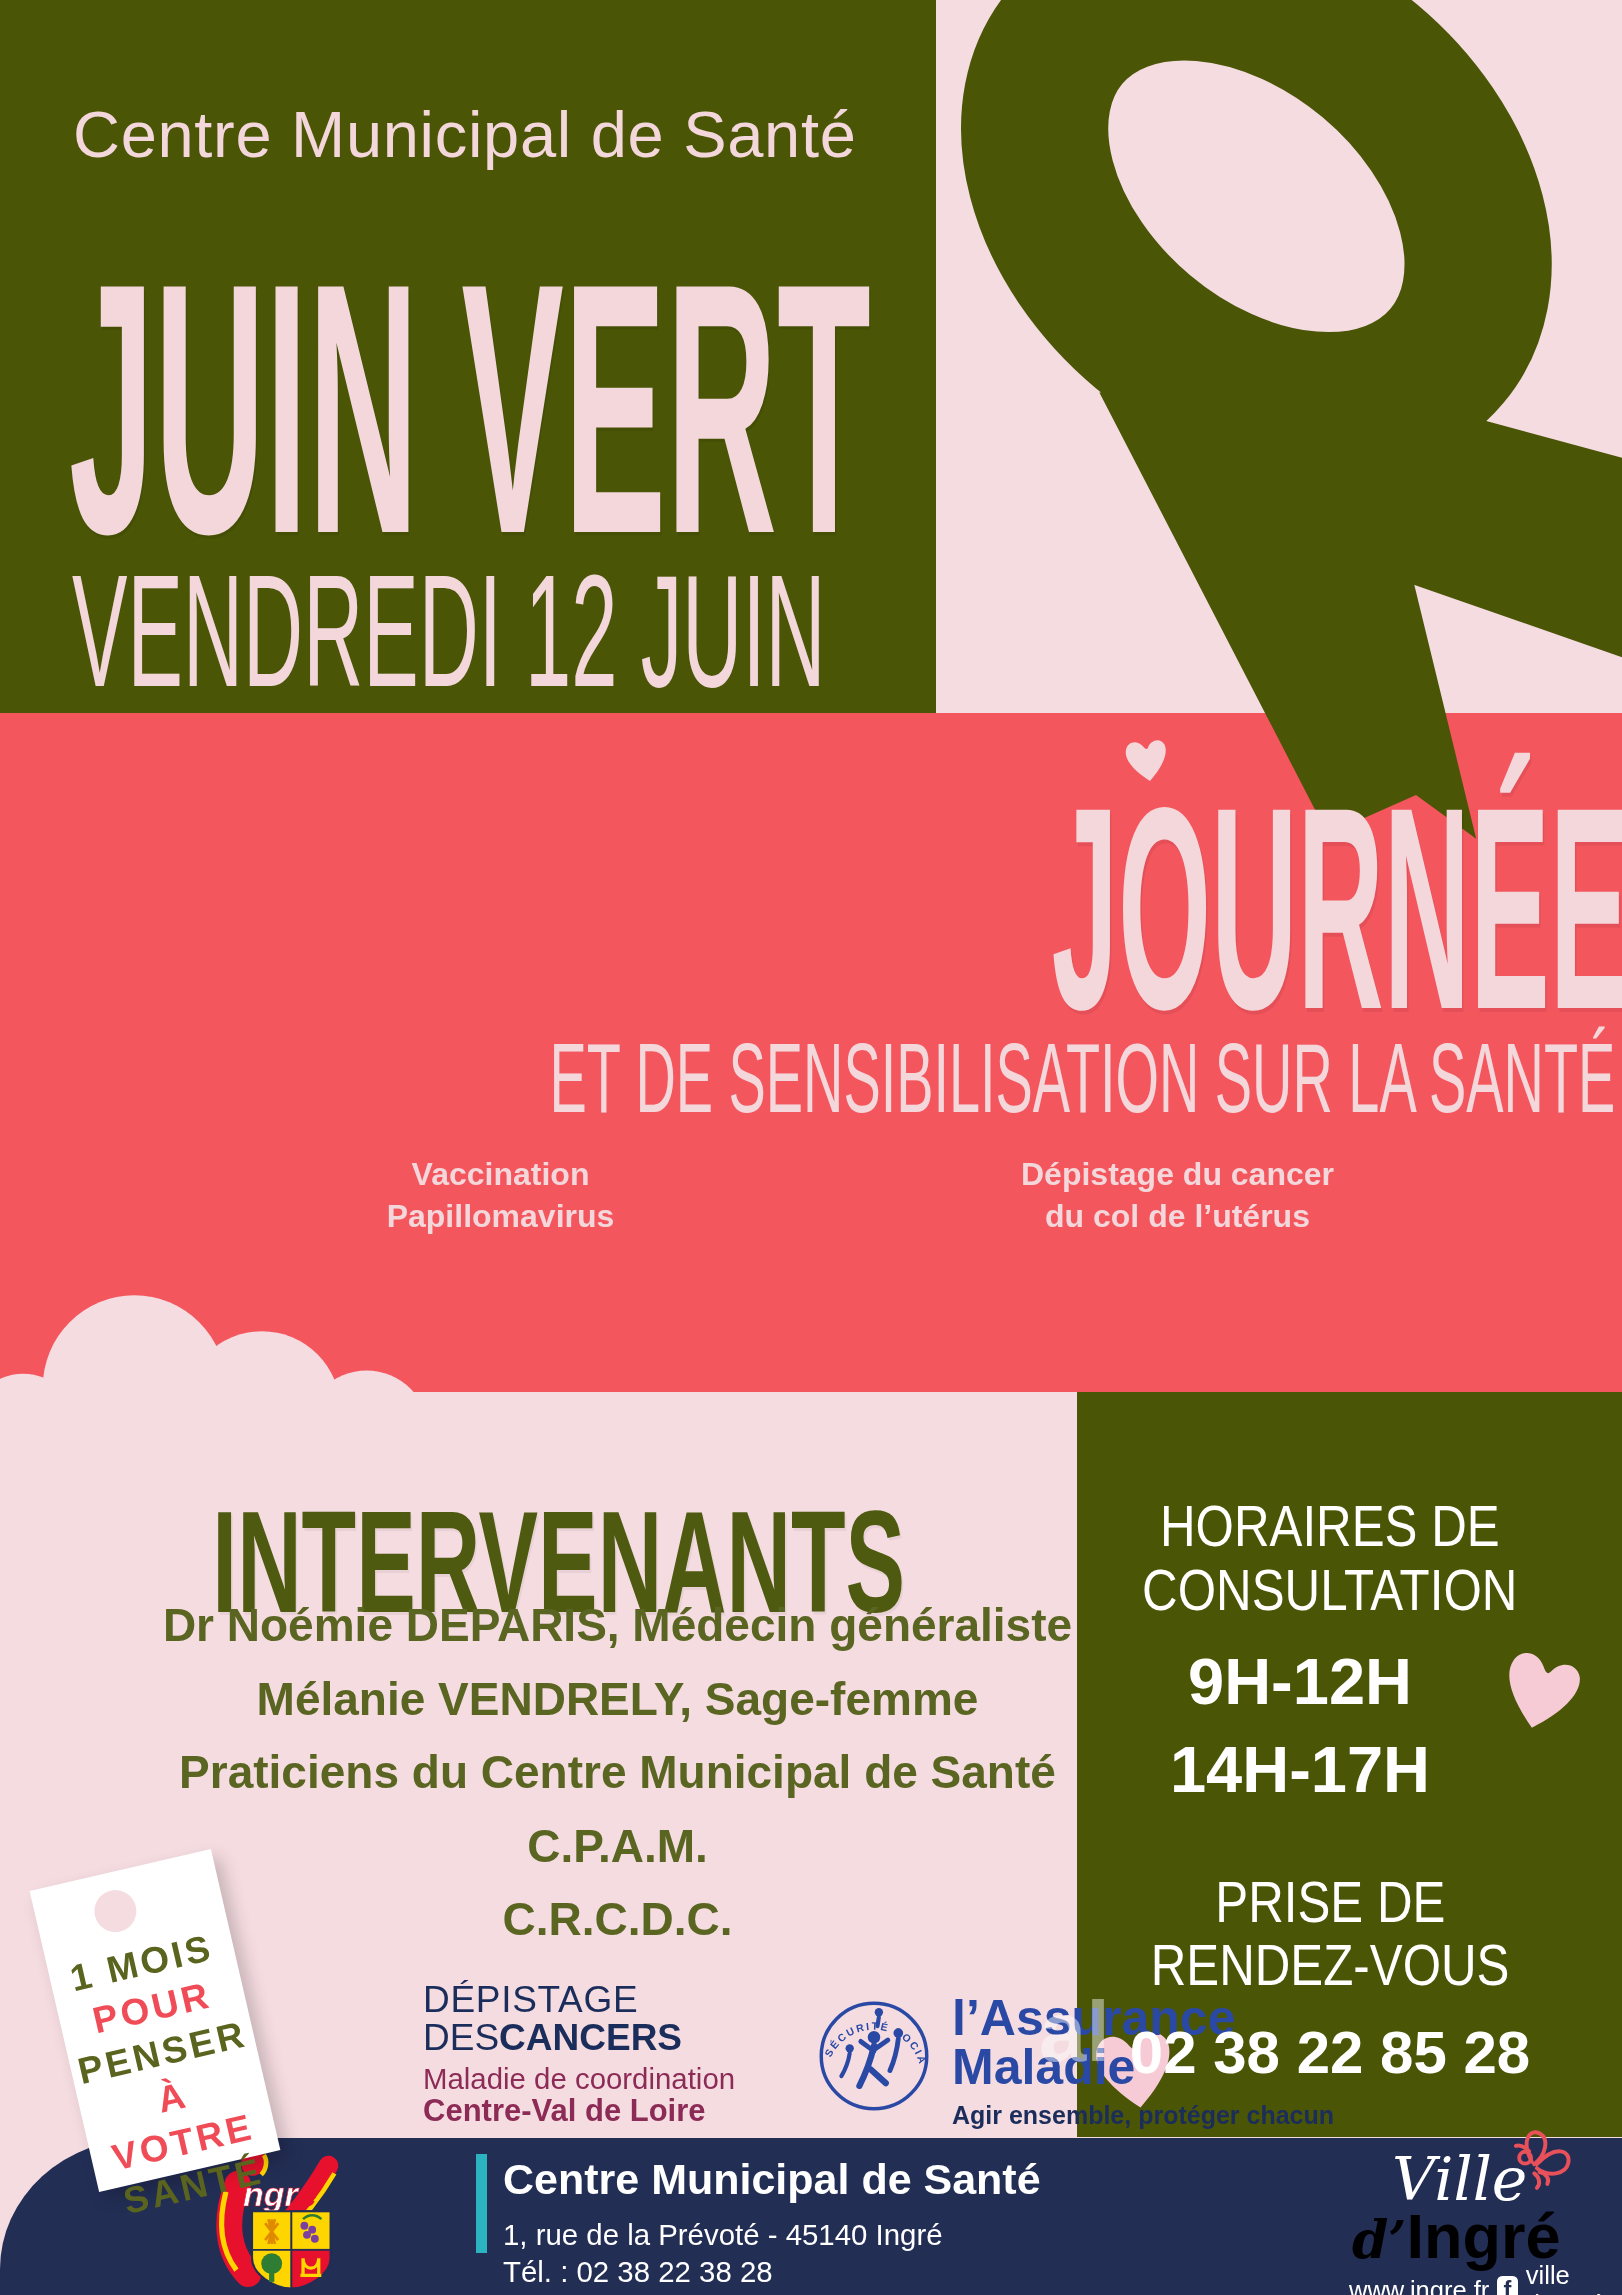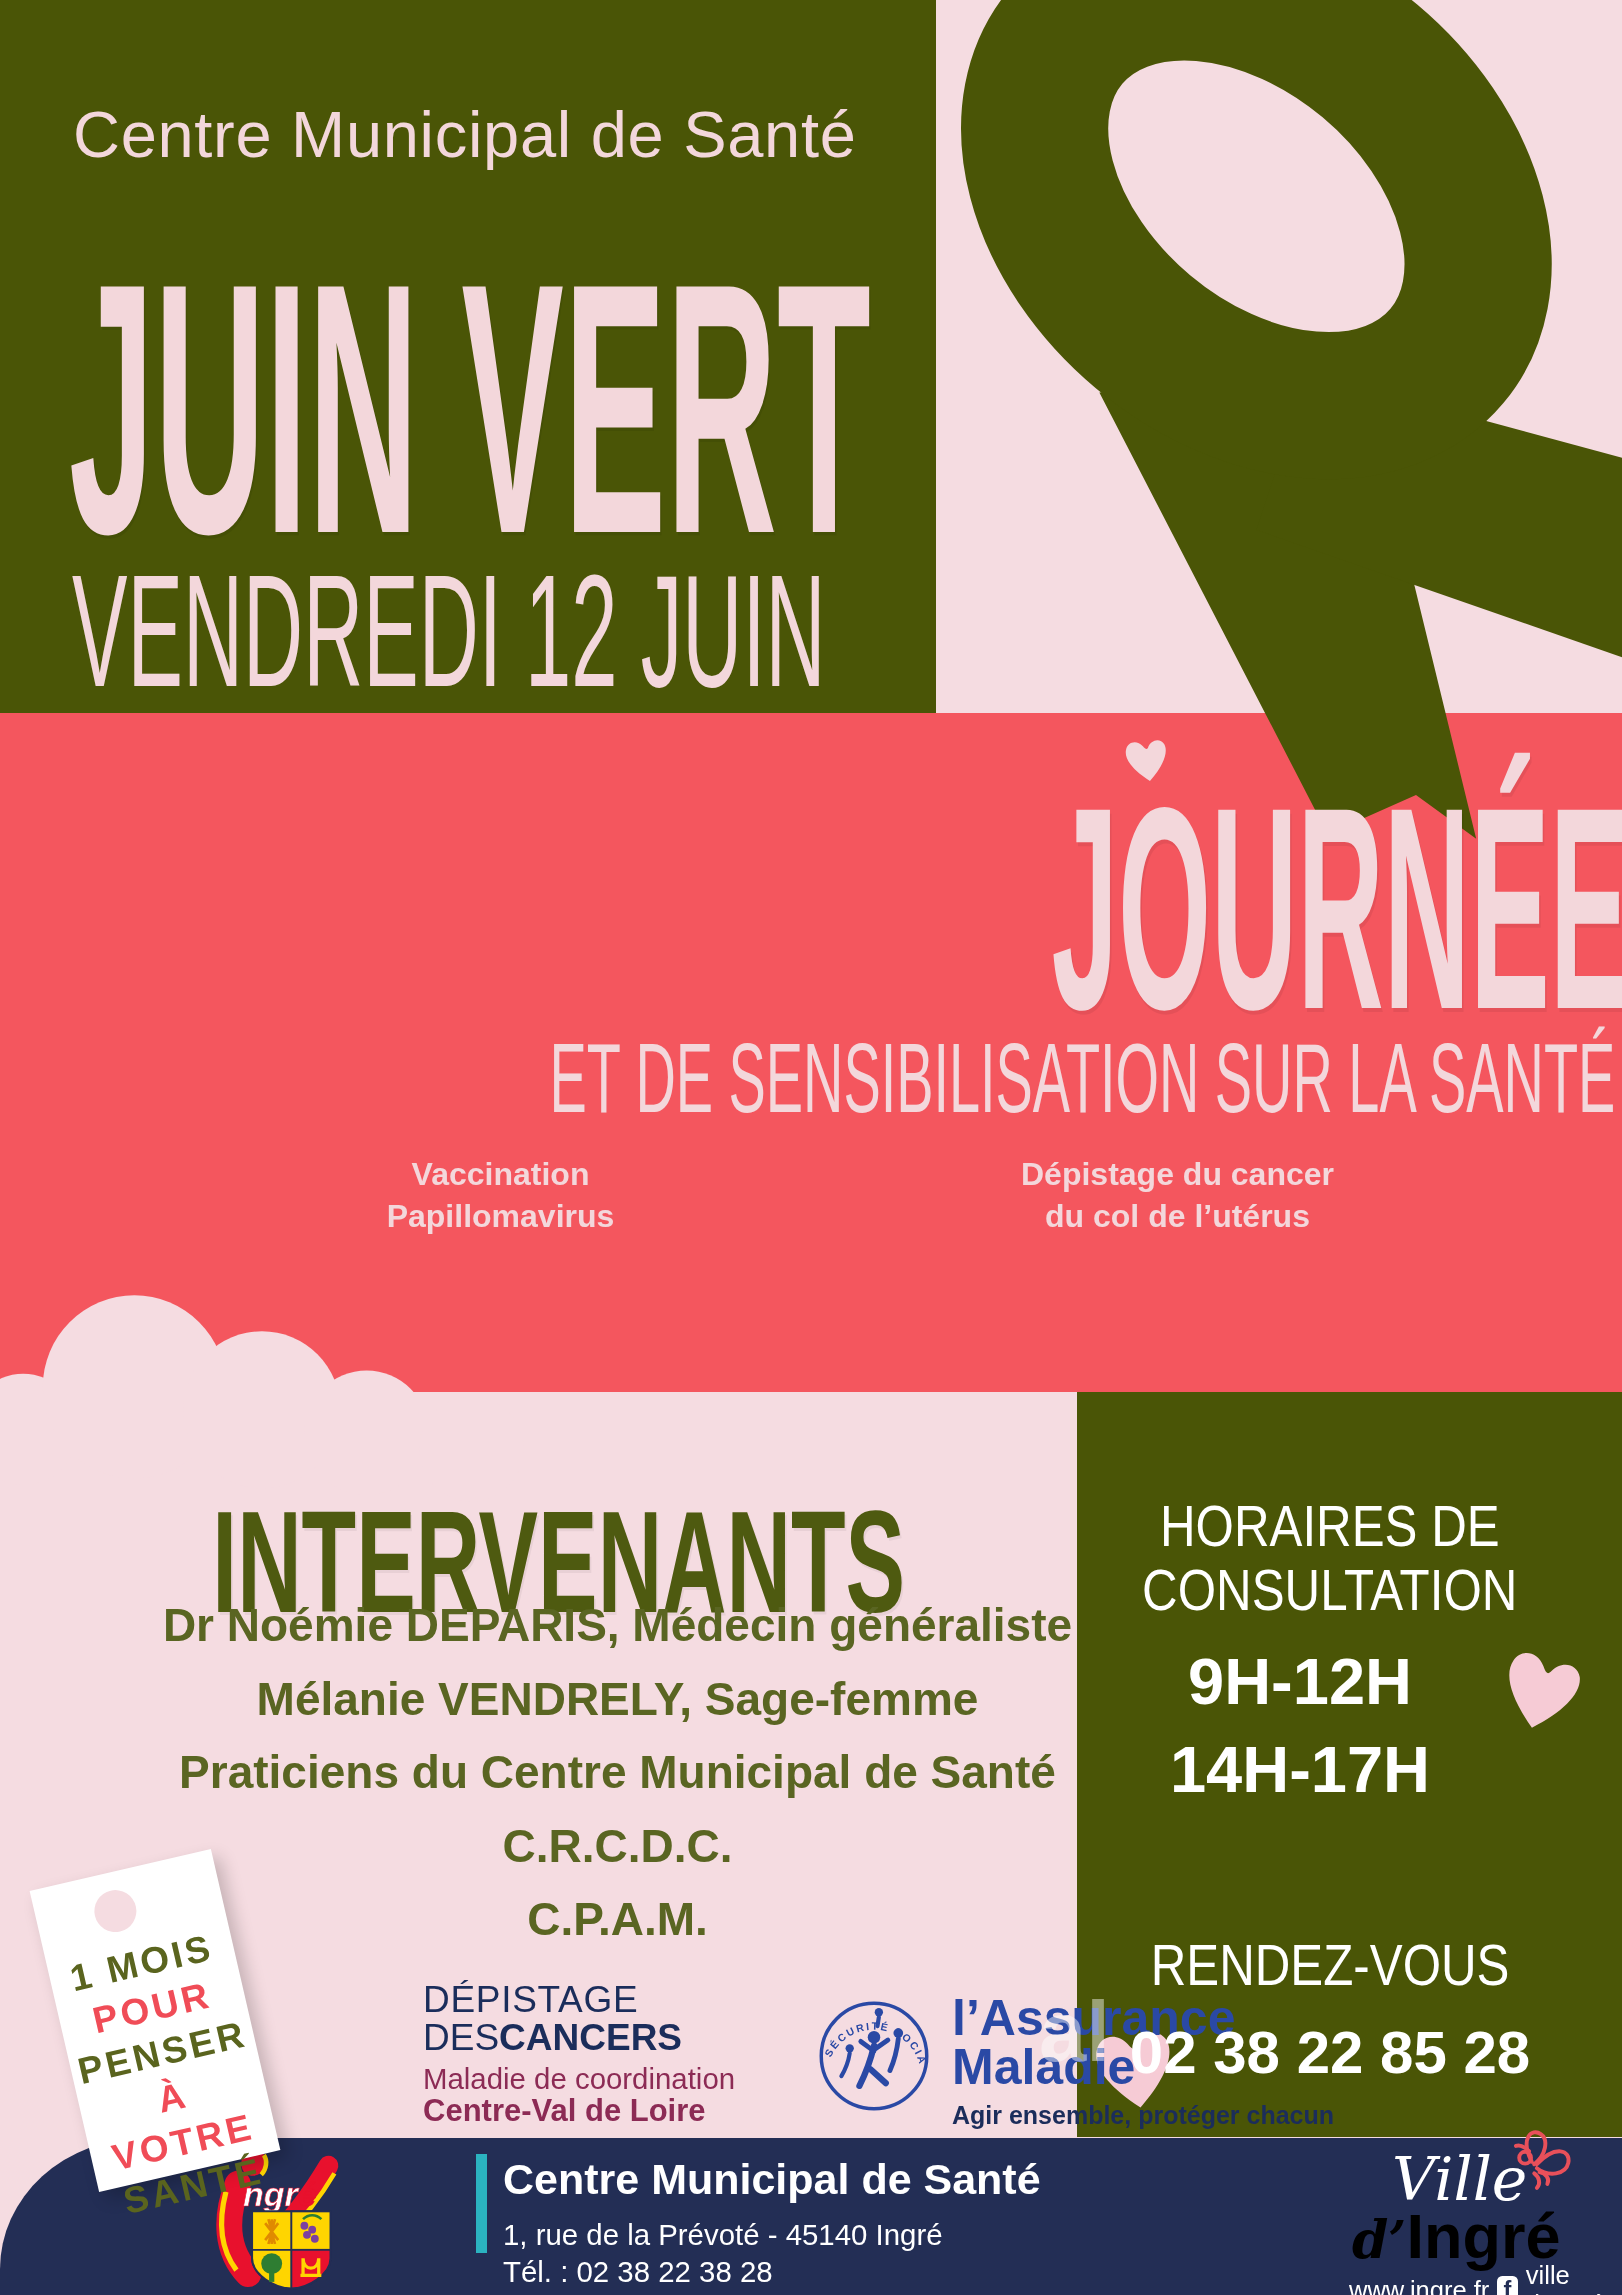--- a/index.html
+++ b/index.html
@@ -146,22 +146,22 @@
     <div>du col de l’utérus</div>
   </div>
 
   <div class="abs z3 interv-head">
     <span class="sx">INTERVENANTS</span>
   </div>
   <div class="abs z3 interv-list">
     <div class="row">Dr Noémie DEPARIS, Médecin généraliste</div>
     <div class="row">Mélanie VENDRELY, Sage-femme</div>
     <div class="row">Praticiens du Centre Municipal de Santé</div>
+    <div class="row">C.P.A.M.</div>
     <div class="row">C.R.C.D.C.</div>
-    <div class="row">C.P.A.M.</div>
   </div>
 
   <div class="abs tag">
     <div class="tag-hole"></div>
     <div class="tag-lines">
       <div class="g">1 MOIS</div>
       <div class="r">POUR</div>
       <div class="g">PENSER</div>
       <div class="r">À VOTRE</div>
       <div class="g">SANTÉ</div>
@@ -203,20 +203,23 @@
   <div class="abs watermark">al</div>
 
   <div class="abs z3 sb sb-light" style="top:1497px">
     <span class="sx">HORAIRES DE</span>
   </div>
   <div class="abs z3 sb sb-light" style="top:1561px">
     <span class="sx">CONSULTATION</span>
   </div>
   <div class="abs z3 sb sb-bold" style="top:1649px;left:1047px">9H-12H</div>
   <div class="abs z3 sb sb-bold" style="top:1737px;left:1047px">14H-17H</div>
+  <div class="abs z3 sb sb-light" style="top:1873px">
+    <span class="sx">PRISE DE</span>
+  </div>
   <div class="abs z3 sb sb-light" style="top:1936px">
     <span class="sx">RENDEZ-VOUS</span>
   </div>
   <div class="abs z3 sb sb-phone" style="top:2023px">02 38 22 85 28</div>
 
   <div class="abs f-bar"></div>
   <div class="abs f-org">Centre Municipal de Santé</div>
   <div class="abs f-addr">1, rue de la Prévoté - 45140 Ingré</div>
   <div class="abs f-tel">Tél. : 02 38 22 38 28</div>
 

